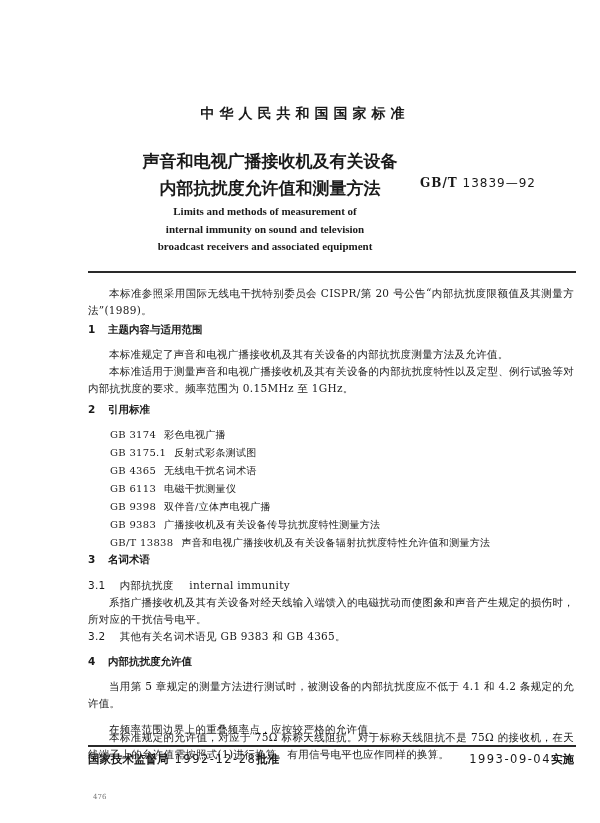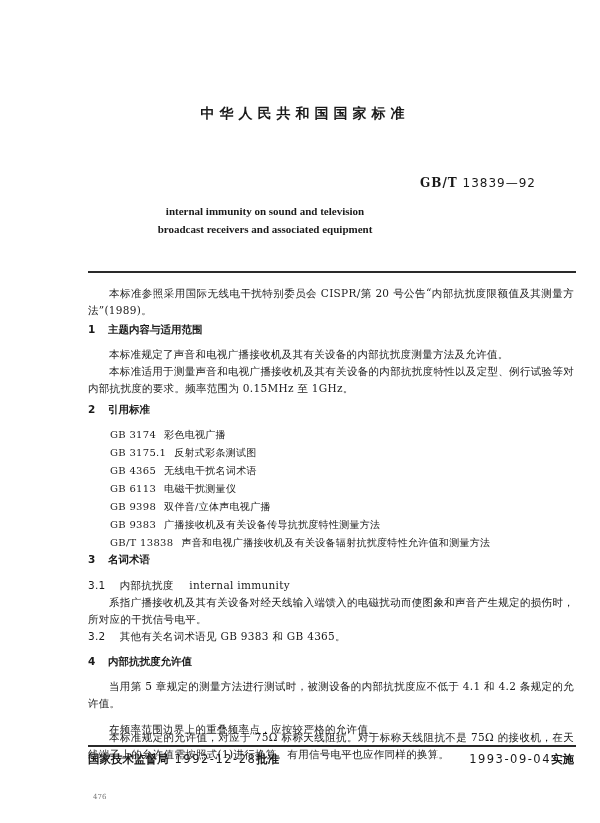--- a/index.html
+++ b/index.html
@@ -103,28 +103,31 @@
       font-size: 7px;
       color: #777;
     }
   </style>
 </head>
 <body>
 
 <div class="abs country">中华人民共和国国家标准</div>
 
 <div class="abs title-cn">
+  <div>声音和电视广播接收机及有关设备</div>
+  <div>内部抗扰度允许值和测量方法</div>
 </div>
 
 <div class="abs std-no">
   <b>GB/T</b>
   <span>13839—92</span>
 </div>
 
 <div class="abs title-en">
+  <div>Limits and methods of measurement of</div>
   <div>internal immunity on sound and television</div>
   <div>broadcast receivers and associated equipment</div>
 </div>
 
 <div class="abs rule top"></div>
 
 <div class="abs body-text para" style="top:285px;">本标准参照采用国际无线电干扰特别委员会 CISPR/第 20 号公告“内部抗扰度限额值及其测量方法”(1989)。</div>
 
 <div class="abs heading" style="top:323px;">
   <span class="num">1</span><span>主题内容与适用范围</span>

